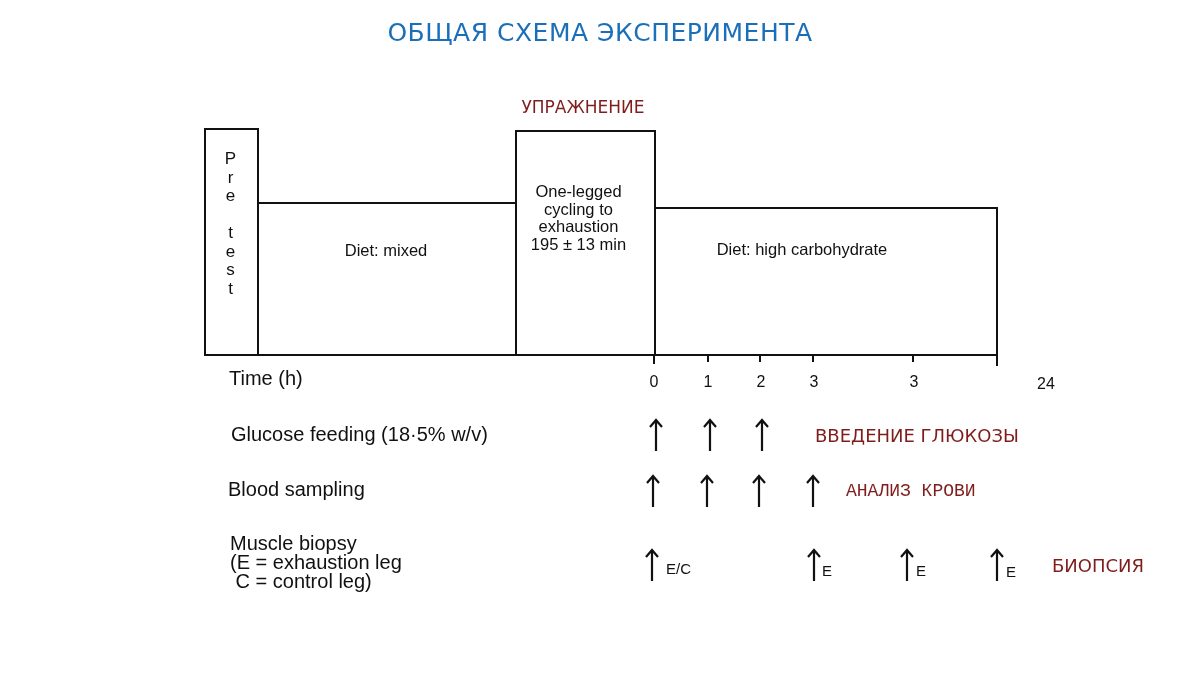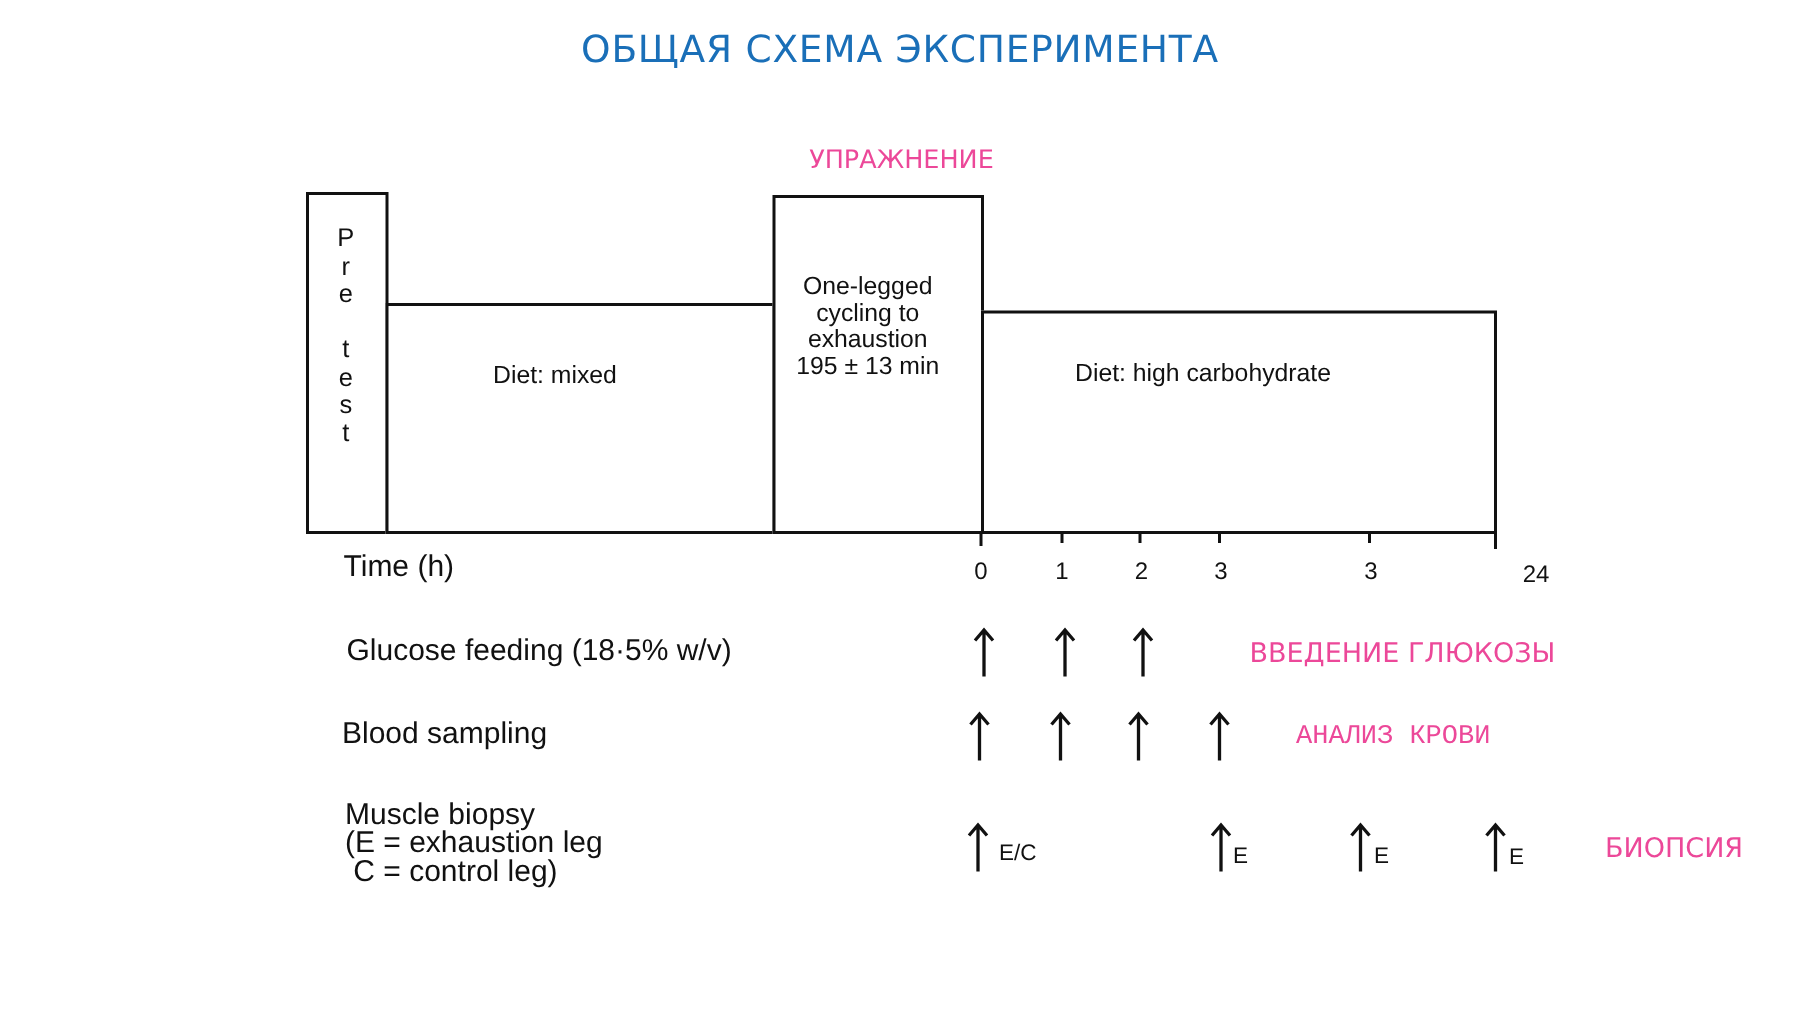--- a/index.html
+++ b/index.html
@@ -1,19 +1,19 @@
 <!DOCTYPE html>
 <html><head>
 <meta charset="utf-8">
 <style>
   html, body { margin:0; padding:0; background:#ffffff; }
   body { width:1200px; height:675px; position:relative; overflow:hidden; font-family:"Liberation Sans", sans-serif; color:#111; }
   .abs { position:absolute; }
   .title { left:0; width:1200px; top:18px; text-align:center; font-family:"DejaVu Sans", sans-serif; font-size:25px; color:#1a6fb8; letter-spacing:0.5px; }
-  .red { color:#ec4899; font-family:"DejaVu Sans", sans-serif;margin-left:18px; }
+  .red { color:#7f1d1d; font-family:"DejaVu Sans", sans-serif; }
   .ex-label { left:516px; width:134px; top:97px; text-align:center; font-size:17px; }
   .box { position:absolute; border:2px solid #111; box-sizing:border-box; background:#fff; }
   .pre-text { left:204px; width:53px; top:150px; text-align:center; font-size:17px; line-height:18.5px; }
   .box-text { position:absolute; text-align:center; font-size:16.5px; line-height:17.5px; }
   .tick { position:absolute; width:2px; background:#111; }
   .tlabel { position:absolute; font-size:16px; transform:translateX(-50%); top:373px; }
   .rowlabel { position:absolute; left:204px; font-size:20px; line-height:19px;margin-left:25px; }
   .arrow { position:absolute; width:14px; height:34px; }
   .letter { position:absolute; font-size:15px;text-align:right; }
   .ru { position:absolute; font-size:18px; }
@@ -34,21 +34,21 @@
   <div>P</div>
   <div>r</div>
   <div>e</div>
   <div style="height:18.5px"></div>
   <div>t</div>
   <div>e</div>
   <div>s</div>
   <div>t</div>
 </div>
 
-<div class="box-text" style="left:241px; width:258px; top:242px;">Diet: mixed</div>
+<div class="box-text" style="left:257px; width:258px; top:242px;">Diet: mixed</div>
 
 <div class="box-text" style="left:515px; width:127px; top:183px;">
   <div>One-legged</div>
   <div>cycling to</div>
   <div>exhaustion</div>
   <div>195 ± 13 min</div>
 </div>
 
 <div class="box-text" style="left:654px; width:296px; top:241px;">Diet: high carbohydrate</div>
 
@@ -58,21 +58,21 @@
 <div class="tick" style="left:812px; top:354px; height:8px;"></div>
 <div class="tick" style="left:912px; top:354px; height:8px;"></div>
 <div class="tick" style="left:996px; top:354px; height:12px;"></div>
 
 <div class="rowlabel" style="top:369px;">Time (h)</div>
 <div class="tlabel" style="left:654px;">0</div>
 <div class="tlabel" style="left:708px;">1</div>
 <div class="tlabel" style="left:761px;">2</div>
 <div class="tlabel" style="left:814px;">3</div>
 <div class="tlabel" style="left:914px;">3</div>
-<div class="tlabel" style="left:1024px; top:375px;">24</div>
+<div class="tlabel" style="left:1046px; top:375px;">24</div>
 
 <div class="rowlabel" style="left:206px; top:425px;">Glucose feeding (18·5% w/v)</div>
 <div class="rowlabel" style="left:203px; top:480px;">Blood sampling</div>
 <div class="rowlabel" style="left:205px; top:534px;">
   <div>Muscle biopsy</div>
   <div>(E = exhaustion leg</div>
   <div style="white-space:pre;"> C = control leg)</div>
 </div>
 
 <svg class="arrow" style="left:649px; top:418px;" viewBox="0 0 14 34">

